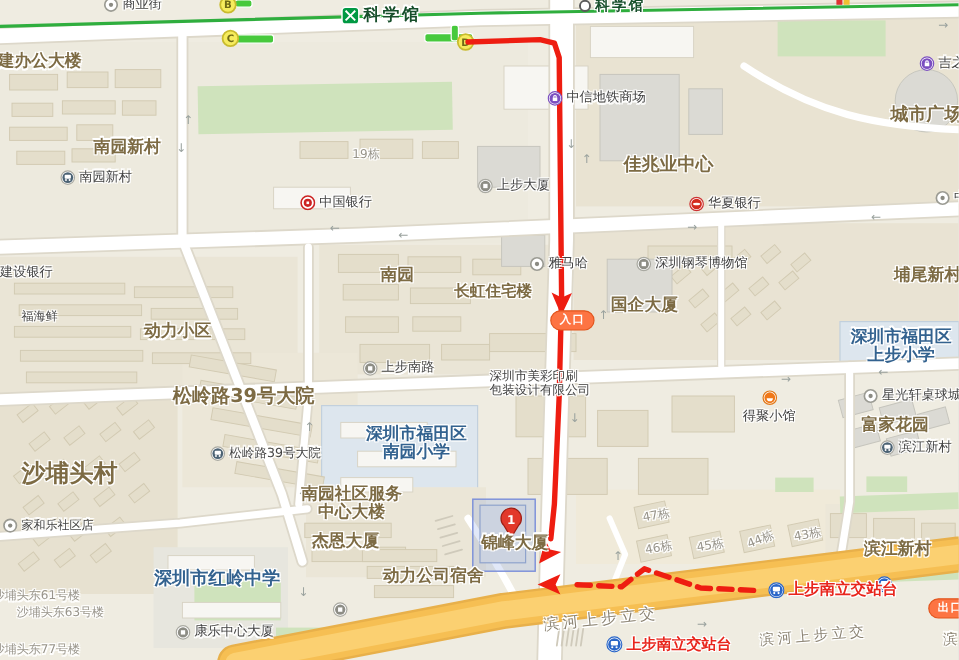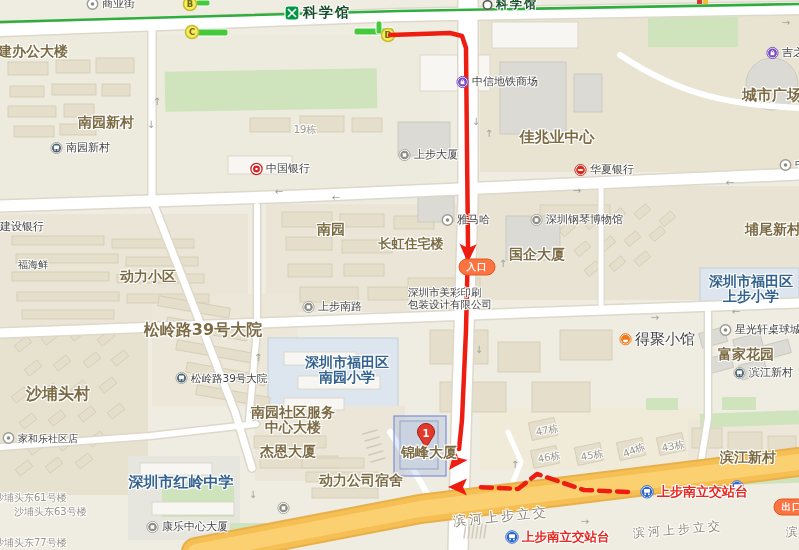--- a/index.html
+++ b/index.html
@@ -297,21 +297,21 @@
       </div>
       <div class="lbl area" style="left: 331px; top: 230px; font-size: 14px; transform: translate(-50%, -50%);">
         <span class="txt">南园</span>
       </div>
       <div class="lbl area" style="left: 411px; top: 244px; font-size: 13px; transform: translate(-50%, -50%);">
         <span class="txt">长虹住宅楼</span>
       </div>
       <div class="lbl area" style="left: 203px; top: 330px; font-size: 16px; transform: translate(-50%, -50%);">
         <span class="txt">松岭路39号大院</span>
       </div>
-      <div class="lbl area" style="left: 58px; top: 394px; font-size: 16px; transform: translate(-50%, -50%);">
+      <div class="lbl area" style="left: 58px; top: 394px; font-size: 20px; transform: translate(-50%, -50%);">
         <span class="txt">沙埔头村</span>
       </div>
       <div class="lbl area" style="left: 293px; top: 420px; font-size: 14px; transform: translate(-50%, -50%);">
         <span class="txt multiline">
           <div>南园社区服务</div>
           <div>中心大楼</div>
         </span>
       </div>
       <div class="lbl area" style="left: 288px; top: 452px; font-size: 14px; transform: translate(-50%, -50%);">
         <span class="txt">杰恩大厦</span>
@@ -424,21 +424,21 @@
       <div class="lbl poi" style="left: 175px; top: 378px; font-size: 10.5px; transform: translate(0px, -50%);">
         <span class="icn"><svg width="13" height="13" viewBox="-6.5 -6.5 13 13">
             <circle r="5.6" fill="#fff" stroke="#a9a9a1" stroke-width="1"></circle>
             <circle r="4.5" fill="#4c6374"></circle>
             <rect x="-2.6" y="-2.4" width="5.2" height="3.4" rx="0.8" fill="#fff"></rect>
             <circle cx="-1.5" cy="2" r="0.8" fill="#fff"></circle>
             <circle cx="1.5" cy="2" r="0.8" fill="#fff"></circle>
           </svg></span>
         <span class="txt">松岭路39号大院</span>
       </div>
-      <div class="lbl poi" style="left: 408px; top: 299px; font-size: 10.5px; transform: translate(0px, -50%);">
+      <div class="lbl poi" style="left: 408px; top: 320px; font-size: 10.5px; transform: translate(0px, -50%);">
         <span class="txt multiline left">
           <div>深圳市美彩印刷</div>
           <div>包装设计有限公司</div>
         </span>
       </div>
       <div class="lbl poi" style="left: 2px; top: 438px; font-size: 10px; transform: translate(0px, -50%);">
         <span class="icn"><svg width="13" height="13" viewBox="-6.5 -6.5 13 13">
             <circle r="5.2" fill="#fff" stroke="#9b9b93" stroke-width="1.4"></circle>
             <circle r="1.8" fill="#8b8b83"></circle>
           </svg></span>
@@ -494,21 +494,21 @@
         <span class="txt">华夏银行</span>
       </div>
       <div class="lbl poi" style="left: 530px; top: 220px; font-size: 11px; transform: translate(0px, -50%);">
         <span class="icn"><svg width="13" height="13" viewBox="-6.5 -6.5 13 13">
             <circle r="5.6" fill="#fff" stroke="#a9a9a1" stroke-width="1"></circle>
             <circle r="4.3" fill="#8d8d85"></circle>
             <rect x="-1.8" y="-1.8" width="3.6" height="3.6" fill="#fff"></rect>
           </svg></span>
         <span class="txt">深圳钢琴博物馆</span>
       </div>
-      <div class="lbl poi" style="left: 619px; top: 339px; font-size: 15px; transform: translate(0px, -50%);">
+      <div class="lbl poi" style="left: 619px; top: 339px; font-size: 11px; transform: translate(0px, -50%); flex-direction: column;">
         <span class="icn"><svg width="13" height="13" viewBox="-6.5 -6.5 13 13">
             <circle r="5.6" fill="#fff" stroke="#e07818" stroke-width="1"></circle>
             <circle r="4.5" fill="#f07818"></circle>
             <path d="M-2.6,0.4 A2.6,2.6 0 0 0 2.6,0.4 Z" fill="#fff"></path>
           </svg></span>
         <span class="txt">得聚小馆</span>
       </div>
       <div class="lbl poi" style="left: 719px; top: 330px; font-size: 11px; transform: translate(0px, -50%);">
         <span class="icn"><svg width="13" height="13" viewBox="-6.5 -6.5 13 13">
             <circle r="5.2" fill="#fff" stroke="#9b9b93" stroke-width="1.4"></circle>

